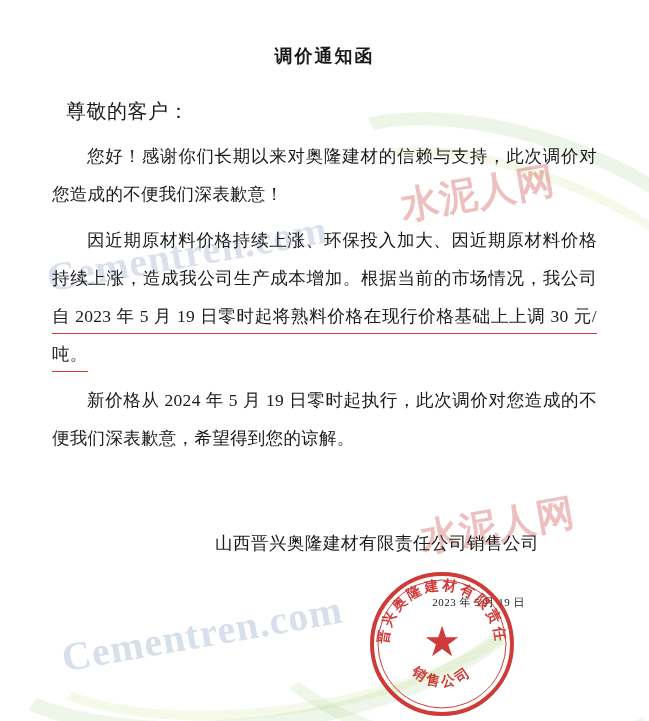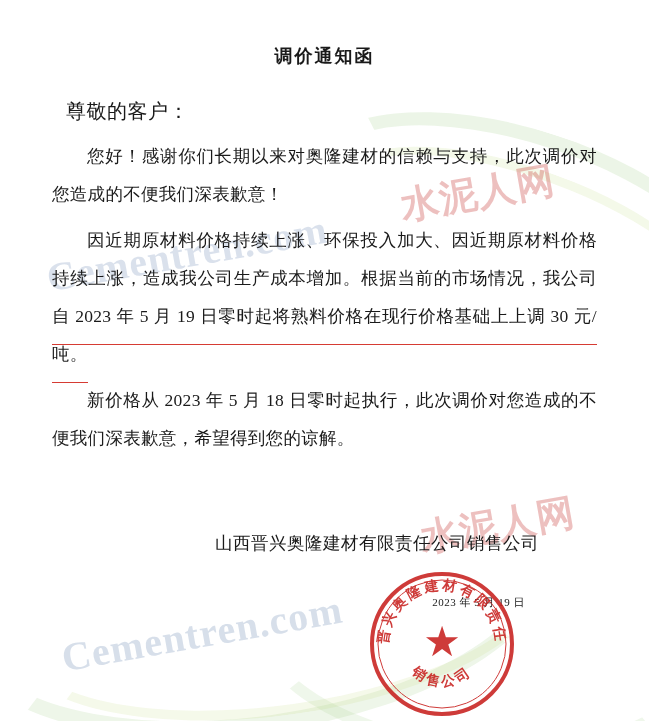--- a/index.html
+++ b/index.html
@@ -117,21 +117,21 @@
   .para {
     font-size: 17.5px;
     line-height: 38px;
     text-indent: 2em;
     margin: 0 0 8px 0;
     text-align: justify;
     letter-spacing: 0.3px;
   }
   .underline-red {
     border-bottom: 1.5px solid #d63b33;
-    padding-bottom: 18px;
+    padding-bottom: 7px;
   }
   .sig-block {
     margin-top: 74px;
     position: relative;
   }
   .sig-company {
     font-size: 17.5px;
     text-align: right;
     padding-right: 58px;
     letter-spacing: 0.5px;
@@ -177,21 +177,21 @@
   <div class="doc-title">调价通知函</div>
 
   <div class="salutation">尊敬的客户：</div>
 
   <p class="para">您好！感谢你们长期以来对奥隆建材的信赖与支持，此次调价对您造成的不便我们深表歉意！</p>
 
   <p class="para">
     <span>因近期原材料价格持续上涨、环保投入加大、因近期原材料价格持续上涨，造成我公司生产成本增加。根据当前的市场情况，我公司</span><span class="underline-red">自 2023 年 5 月 19 日零时起将熟料价格在现行价格基础上上调 30 元</span><span class="underline-red">/ 吨。</span>
   </p>
 
-  <p class="para">新价格从 2023 年 5 月 18 日零时起执行，此次调价对您造成的不便我们深表歉意，希望得到您的谅解。</p>
+  <p class="para">新价格从 2024 年 5 月 19 日零时起执行，此次调价对您造成的不便我们深表歉意，希望得到您的谅解。</p>
 
 
   <div class="sig-block">
     <div class="sig-company">山西晋兴奥隆建材有限责任公司销售公司</div>
     <div class="sig-date">2023 年 5 月 19 日</div>
   </div>
 </div>
 
 <div class="seal">
   <svg width="148" height="148" viewBox="0 0 148 148" xmlns="http://www.w3.org/2000/svg">

